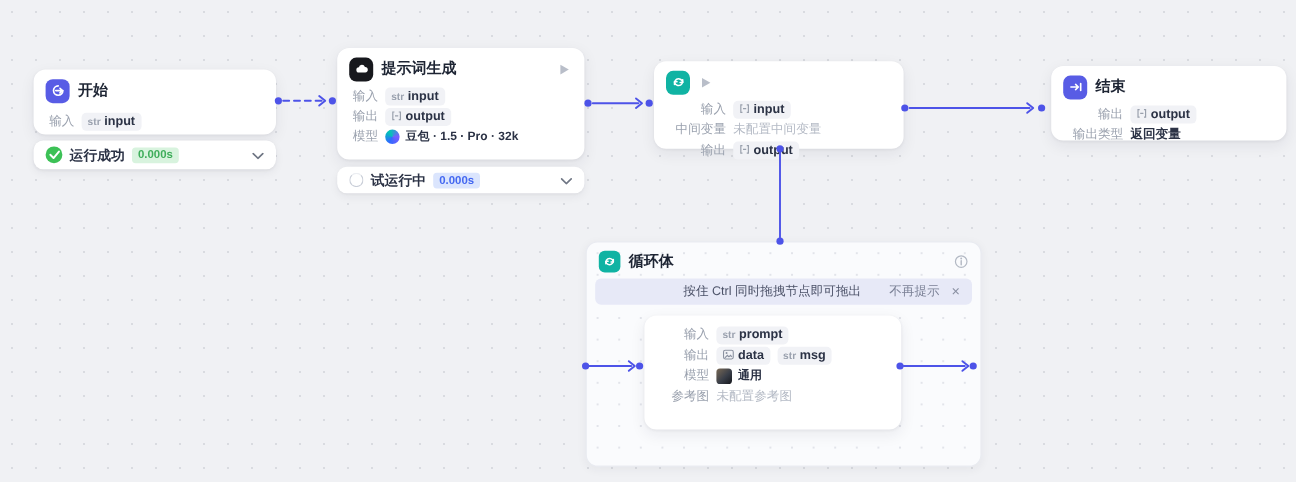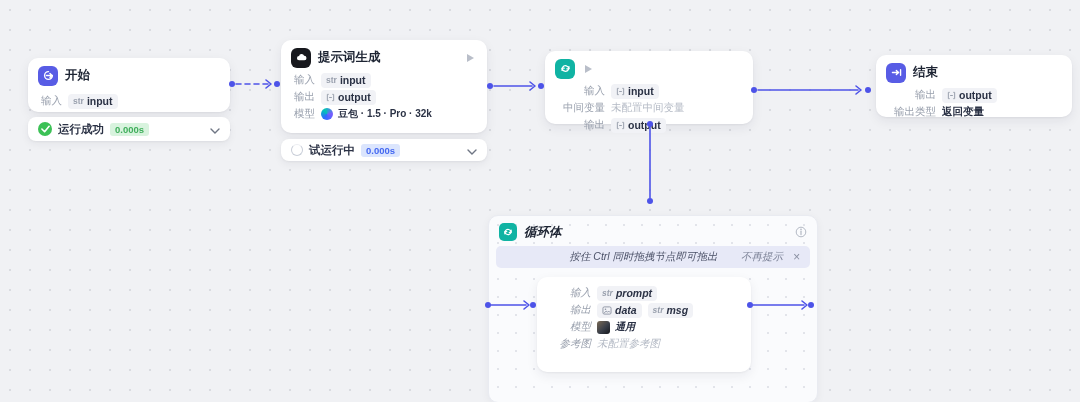--- a/index.html
+++ b/index.html
@@ -56,26 +56,25 @@
   .badge { font-size:9.5px; font-weight:bold; border-radius:3px; padding:1px 5px; }
   .badge-success { background:#d8f3de; color:#3fae5b; }
   .badge-running { background:#dbe5fd; color:#4468f1; }
   .status-spacer { flex:1; }
   .check-circle { width:14px; height:14px; border-radius:50%; background:#3cc156;
     display:flex; align-items:center; justify-content:center; flex:0 0 auto; }
   .spinner { width:12px; height:12px; border-radius:50%; border:1.5px solid #c9ced8;
     border-top-color:#eceef2; flex:0 0 auto; }
   
   .loop-body {
-    position:absolute; left:488px; top:215px; width:330px; height:188px;
+    position:absolute; left:488px; top:201px; width:330px; height:188px;
     background-color:#fafbfd; border:1px solid #e9ebf1; border-radius:10px;
     background-image: radial-gradient(circle, #e2e4ea 1px, rgba(0,0,0,0) 1.3px);
     background-size: 18px 18px;
     box-shadow: 0 2px 8px rgba(30,35,50,.05);
-    font-style: italic;
   }
   .loop-body-header { display:flex; align-items:center; gap:7px; padding:7px 10px 4px 10px; }
   .loop-body-header .node-icon { width:18px; height:18px; border-radius:5px; }
   .banner {
     margin:1px 7px; height:22px; background:#e7e9f7; border-radius:5px;
     display:flex; align-items:center; padding:0 8px; gap:8px;
   }
   .banner-msg { flex:1; text-align:center; font-size:10.5px; color:#4c5268; padding-left:50px; }
   .banner-dismiss { font-size:10.5px; color:#7b8196; cursor:pointer; }
   .banner-close { font-size:12px; color:#8a90a2; cursor:pointer; line-height:1; padding:0 2px; }

